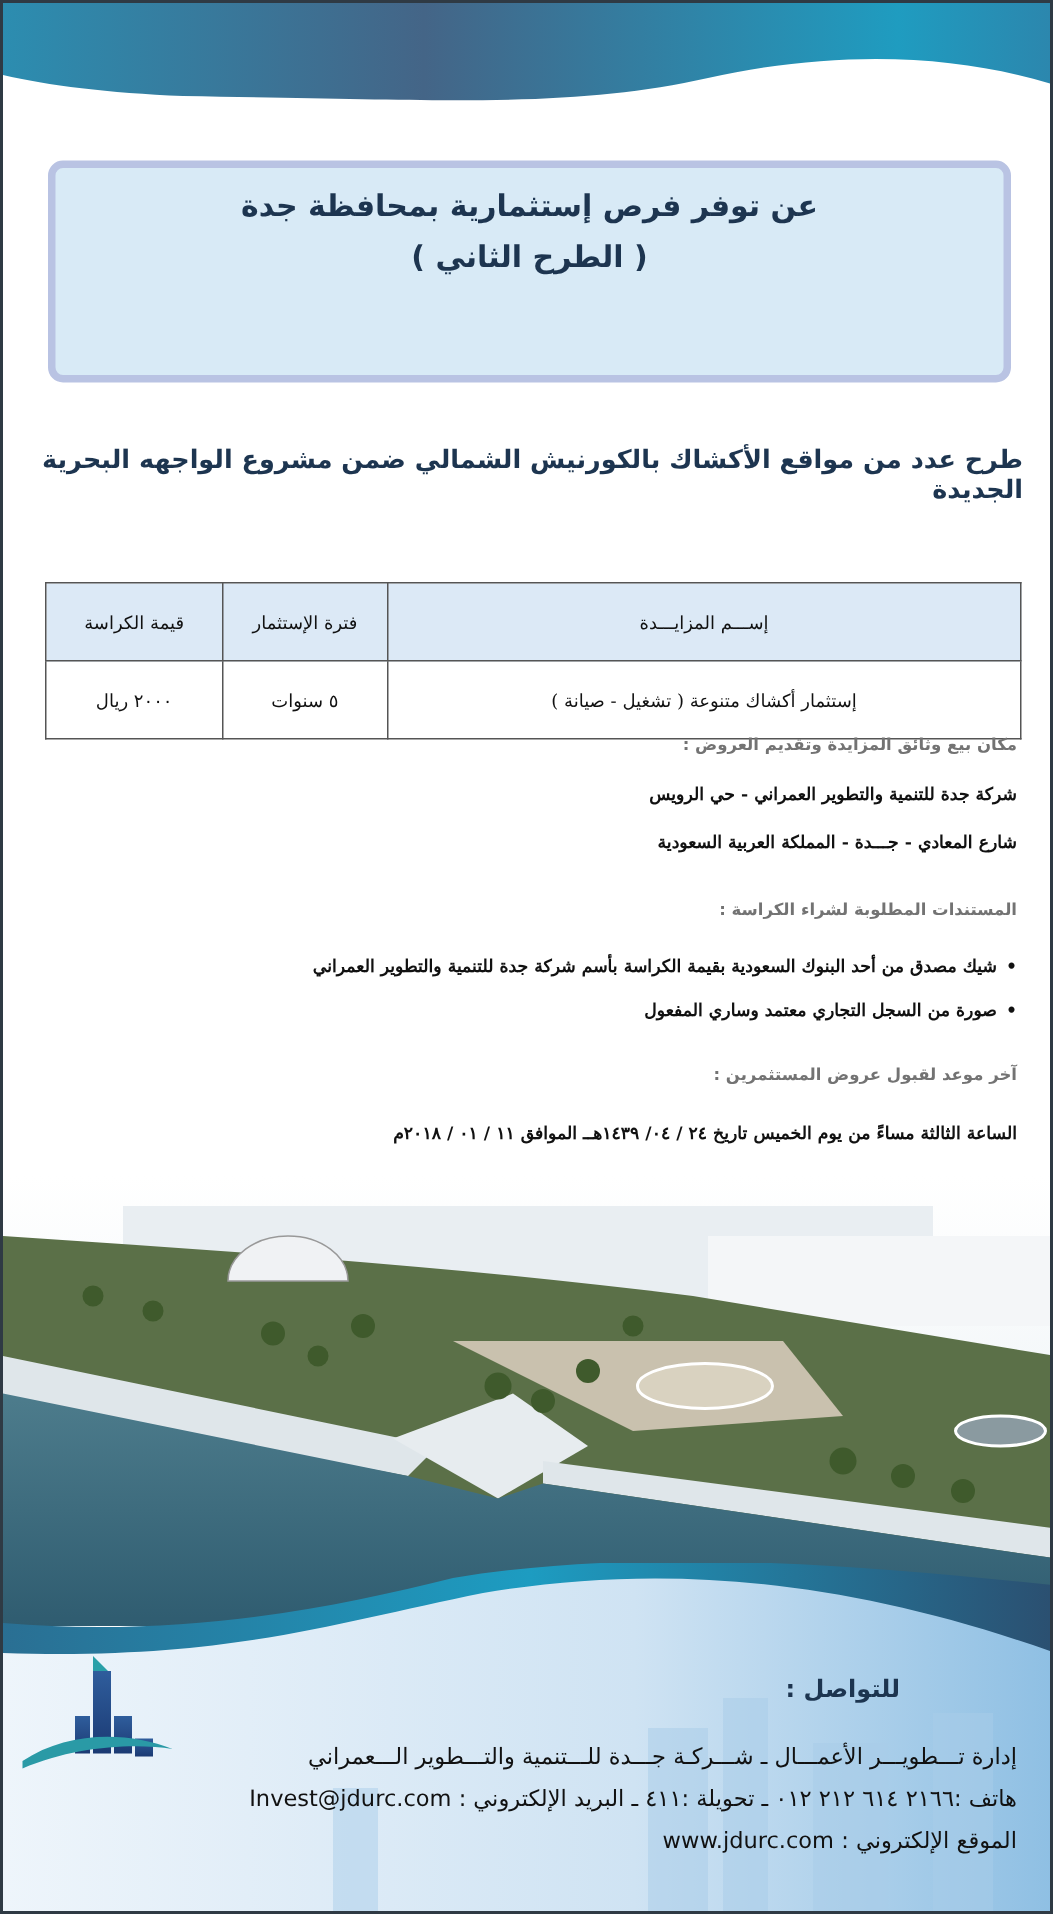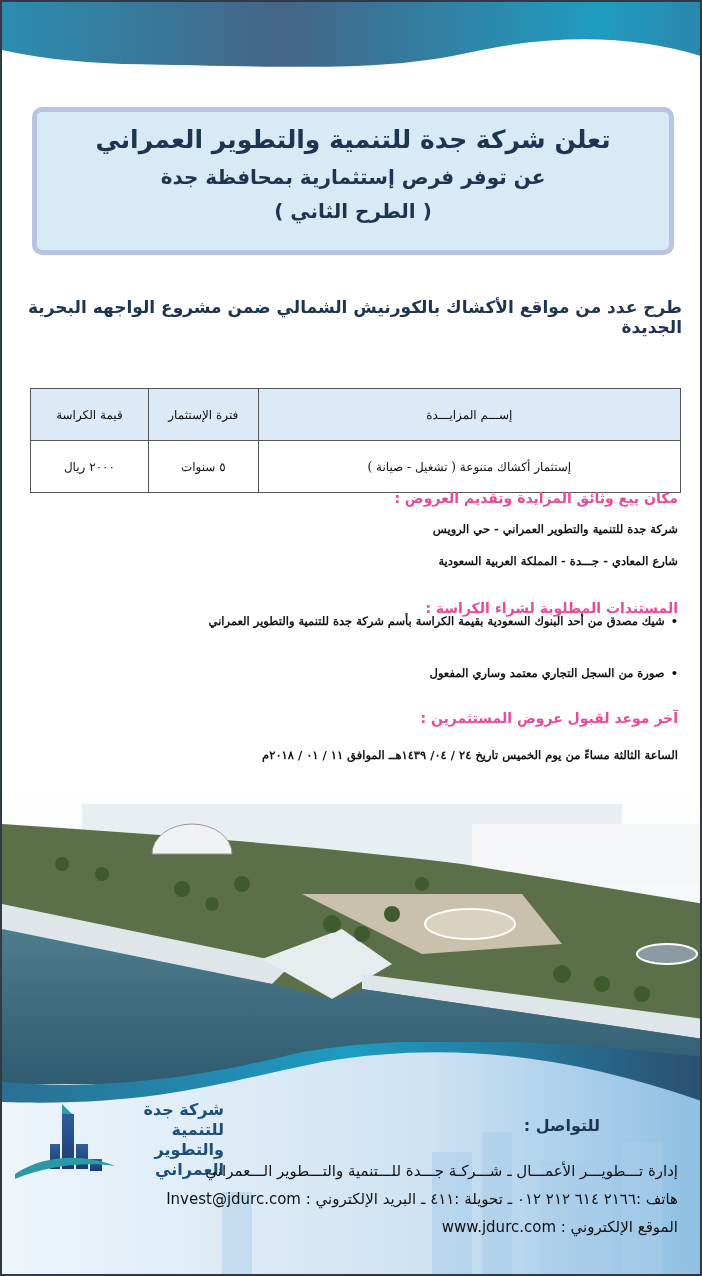--- a/index.html
+++ b/index.html
@@ -23,21 +23,21 @@
   .subtitle.s2 { top: 336px; font-size: 15px; right: 150px; width: auto; }
   table.auction {
     position: absolute; left: 28px; top: 386px; width: 651px; border-collapse: collapse;
     font-family: "DejaVu Serif", serif; font-size: 12px; color: #111;
   }
   table.auction td, table.auction th { border: 1px solid #555; height: 52px; text-align: center; font-weight: normal; }
   table.auction th { background: #dce9f6; }
   table.auction .c-name { width: 423px; }
   table.auction .c-period { width: 110px; }
   table.auction .c-price { width: 118px; }
-  .section-title { position: absolute; right: 22px; color: #ec4899; font-weight: bold; font-size: 14px; }
+  .section-title { position: absolute; right: 22px; color: #737373; font-weight: bold; font-size: 11px; }
   .body-line { position: absolute; right: 22px; font-family: "DejaVu Serif", serif; font-size: 11.5px; color: #111; font-weight: bold; }
   .bullet::before { content: "•"; margin-left: 6px; }
   .photo { position: absolute; left: 0; top: 782px; width: 702px; height: 300px; overflow: hidden; }
   .footer { position: absolute; left: 0; top: 1040px; width: 702px; height: 236px; }
   .contact-title { position: absolute; right: 100px; top: 1114px; font-size: 16px; font-weight: bold; color: #1d3550; }
   .contact-line { position: absolute; right: 22px; font-size: 15px; font-weight: normal; color: #111; }
   .logo { position: absolute; left: 8px; top: 1092px; width: 240px; height: 90px; }
   .logo-text { position: absolute; left: 92px; top: 1098px; font-size: 16px; color: #1d4e7a; font-weight: bold; text-align: right; line-height: 20px; direction: rtl; width: 130px; }
 </style>
 </head>
@@ -51,21 +51,20 @@
         <stop offset="0" stop-color="#2c8db0"></stop>
         <stop offset="0.4" stop-color="#446587"></stop>
         <stop offset="0.85" stop-color="#1f9cc0"></stop>
         <stop offset="1" stop-color="#2c86ad"></stop>
       </linearGradient>
     </defs>
     <path d="M0,0 L702,0 L702,55 C640,35 560,30 470,50 C380,70 300,65 120,62 C70,60 30,55 0,48 Z" fill="url(#tw)"></path>
   </svg>
 
   <div class="header-box">
-    <div class="l1">تعلن شركة جدة للتنمية والتطوير العمراني</div>
     <div class="l2">عن توفر فرص إستثمارية بمحافظة جدة</div>
     <div class="l3">( الطرح الثاني )</div>
   </div>
 
   <div class="subtitle s1">طرح عدد من مواقع الأكشاك بالكورنيش الشمالي ضمن مشروع الواجهه البحرية الجديدة</div>
 
   <table class="auction" dir="rtl">
     <tbody>
         <tr>
       <th class="c-name">إســـم المزايـــدة</th>
@@ -78,21 +77,21 @@
       <td>٢٠٠٠ ريال</td>
     </tr>
   </tbody>
     </table>
 
   <div class="section-title" style="top:488px;">مكان بيع وثائق المزايدة وتقديم العروض :</div>
   <div class="body-line" style="top:520px;">شركة جدة للتنمية والتطوير العمراني - حي الرويس</div>
   <div class="body-line" style="top:552px;">شارع المعادي - جـــدة - المملكة العربية السعودية</div>
 
   <div class="section-title" style="top:598px;">المستندات المطلوبة لشراء الكراسة :</div>
-  <div class="body-line bullet" style="top:612px;">شيك مصدق من أحد البنوك السعودية بقيمة الكراسة بأسم شركة جدة للتنمية والتطوير العمراني</div>
+  <div class="body-line bullet" style="top:635px;">شيك مصدق من أحد البنوك السعودية بقيمة الكراسة بأسم شركة جدة للتنمية والتطوير العمراني</div>
   <div class="body-line bullet" style="top:664px;">صورة من السجل التجاري معتمد وساري المفعول</div>
 
   <div class="section-title" style="top:708px;">آخر موعد لقبول عروض المستثمرين :</div>
   <div class="body-line" style="top:746px;">الساعة الثالثة مساءً من يوم الخميس تاريخ  ٢٤ / ٠٤/ ١٤٣٩هــ الموافق ١١ / ٠١ / ٢٠١٨م</div>
 
   <svg class="photo" viewBox="0 0 702 300" preserveAspectRatio="none">
     <defs>
       <linearGradient id="sky" x1="0" y1="0" x2="0" y2="1">
         <stop offset="0" stop-color="#ffffff"></stop>
         <stop offset="1" stop-color="#e6eef2"></stop>
@@ -161,23 +160,19 @@
         <stop offset="1" stop-color="#1b3a73"></stop>
       </linearGradient>
     </defs>
     <path d="M52,10 L62,20 L52,20 Z" fill="#2aa0a8"></path>
     <rect x="52" y="20" width="12" height="55" fill="url(#bld)"></rect>
     <rect x="40" y="50" width="10" height="25" fill="url(#bld)"></rect>
     <rect x="66" y="50" width="12" height="25" fill="url(#bld)"></rect>
     <rect x="80" y="65" width="12" height="12" fill="url(#bld)"></rect>
     <path d="M5,80 C35,60 75,60 105,72 C80,68 40,70 5,85 Z" fill="#2a9aa6"></path>
   </svg>
-  <div class="logo-text">
-    <div>شركة جدة للتنمية</div>
-    <div>والتطوير العمراني</div>
-  </div>
 
   <div class="contact-title">للتواصل :</div>
   <div class="contact-line" style="top:1160px;">إدارة تـــطويـــر الأعمـــال ـ شـــركـة جـــدة للـــتنمية والتـــطوير الـــعمراني</div>
   <div class="contact-line" style="top:1188px;">هاتف :٢١٦٦ ٦١٤ ٢١٢ ٠١٢ ـ تحويلة :٤١١ ـ البريد الإلكتروني : Invest@jdurc.com</div>
   <div class="contact-line" style="top:1216px;">الموقع الإلكتروني : www.jdurc.com</div>
 
 </div>
 
 </body></html>

